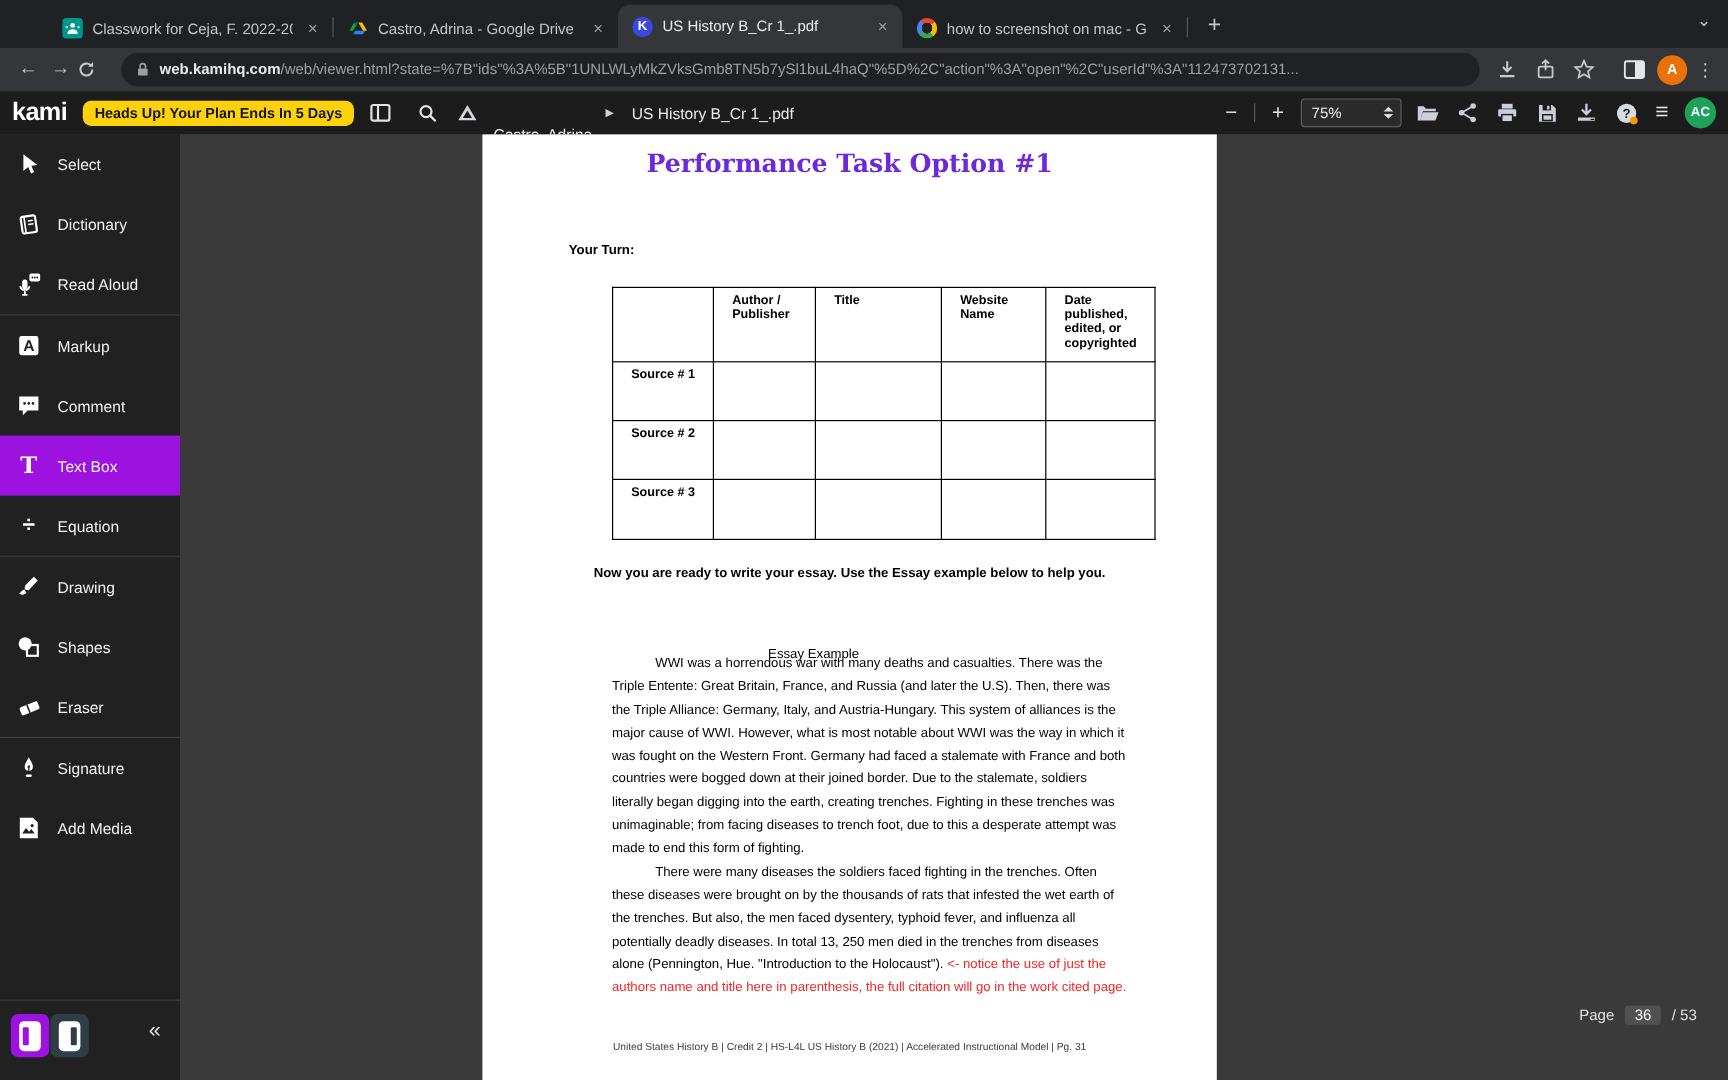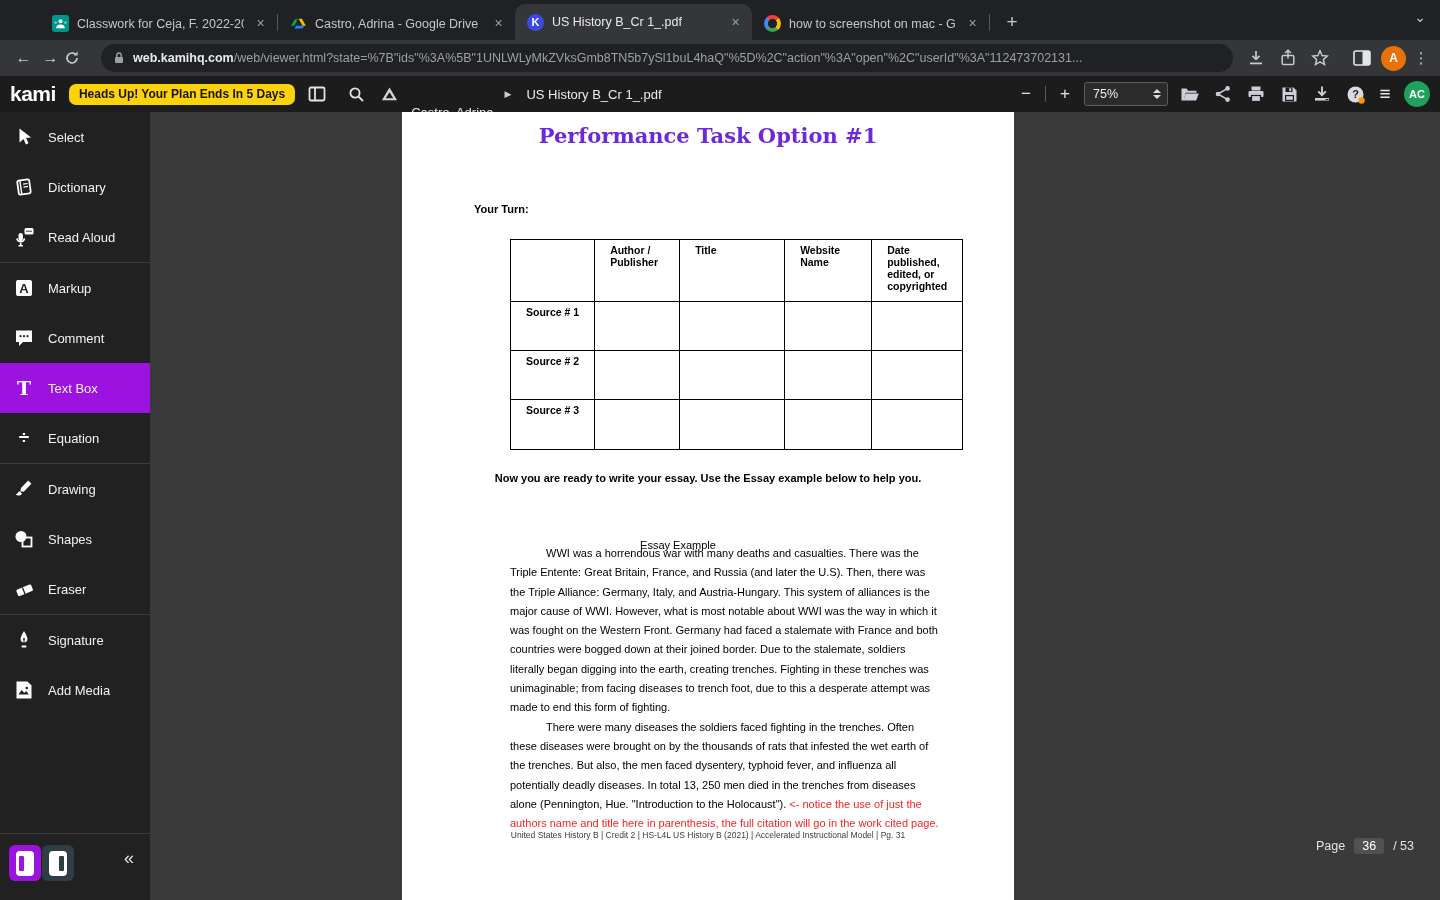--- a/index.html
+++ b/index.html
@@ -113,21 +113,21 @@
   .src-table th { font-weight:bold; }
   .rowlabel { font-weight:bold; white-space:nowrap; }
   .ready-line { position:absolute; left:0; top:360px; width:612px; text-align:center;
                 font-size:11px; font-weight:bold; color:#000; }
   .essay-example { position:absolute; left:0; top:399px; width:552px; text-align:center;
                    font-size:11px; color:#000;margin-top:28px; }
   .essay { position:absolute; left:108px; top:432px; width:430px; font-size:11px;
            line-height:19.3px; color:#000; }
   .essay p { text-indent:36px; margin:0; }
   .rednote { color:#f42525; }
-  .doc-footer { position:absolute; left:0; top:718px; width:612px; text-align:center;
+  .doc-footer { position:absolute; left:0; top:755px; width:612px; text-align:center;
                 font-size:8.5px; color:#3c3c3c; }
   .page-indicator { position:absolute; right:26px; top:726px; display:flex; align-items:center;
                     gap:9px; color:#e3e3e3; font-size:12.5px; }
   .page-num { background:#515151; border-radius:3px; padding:1px 8px; color:#fff; }
 
   svg { display:block; }
 </style>
 </head>
 <body>
 

